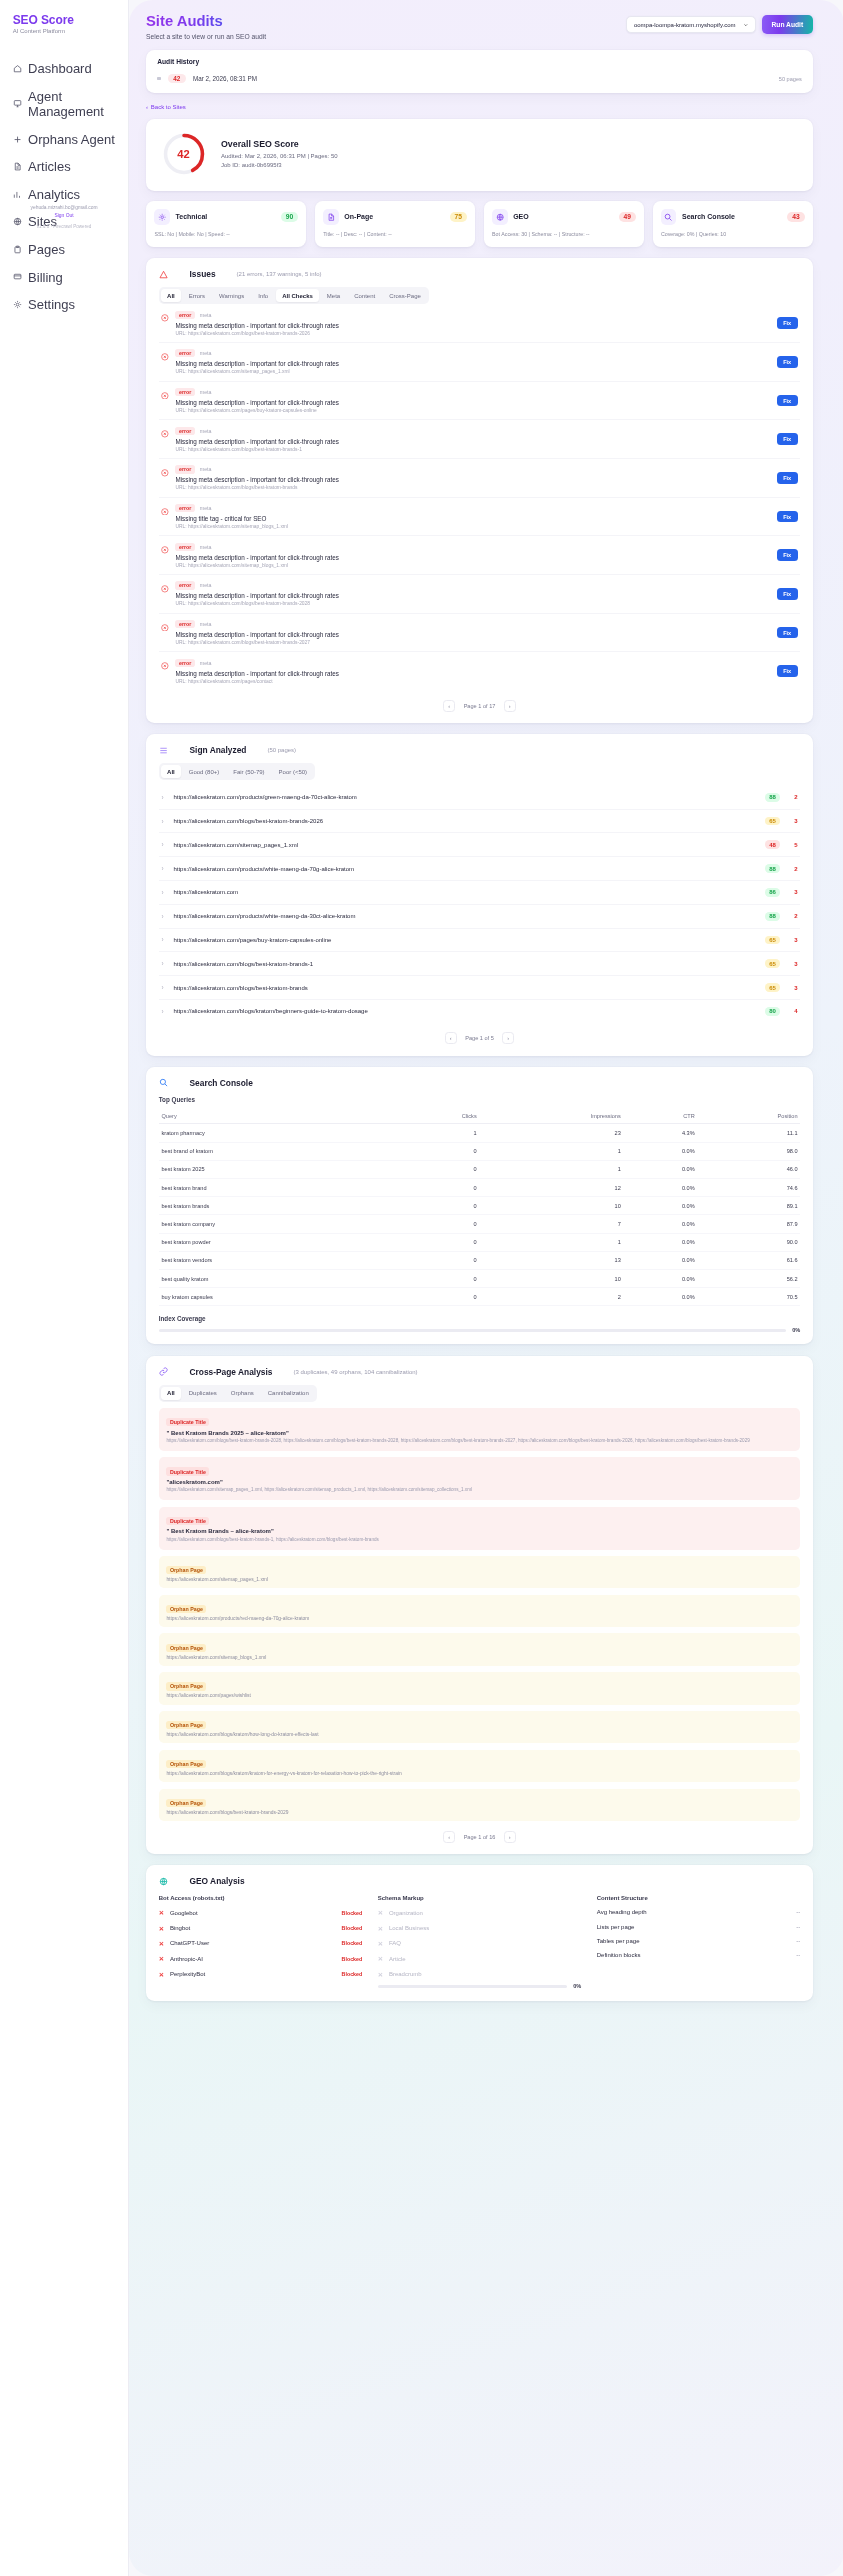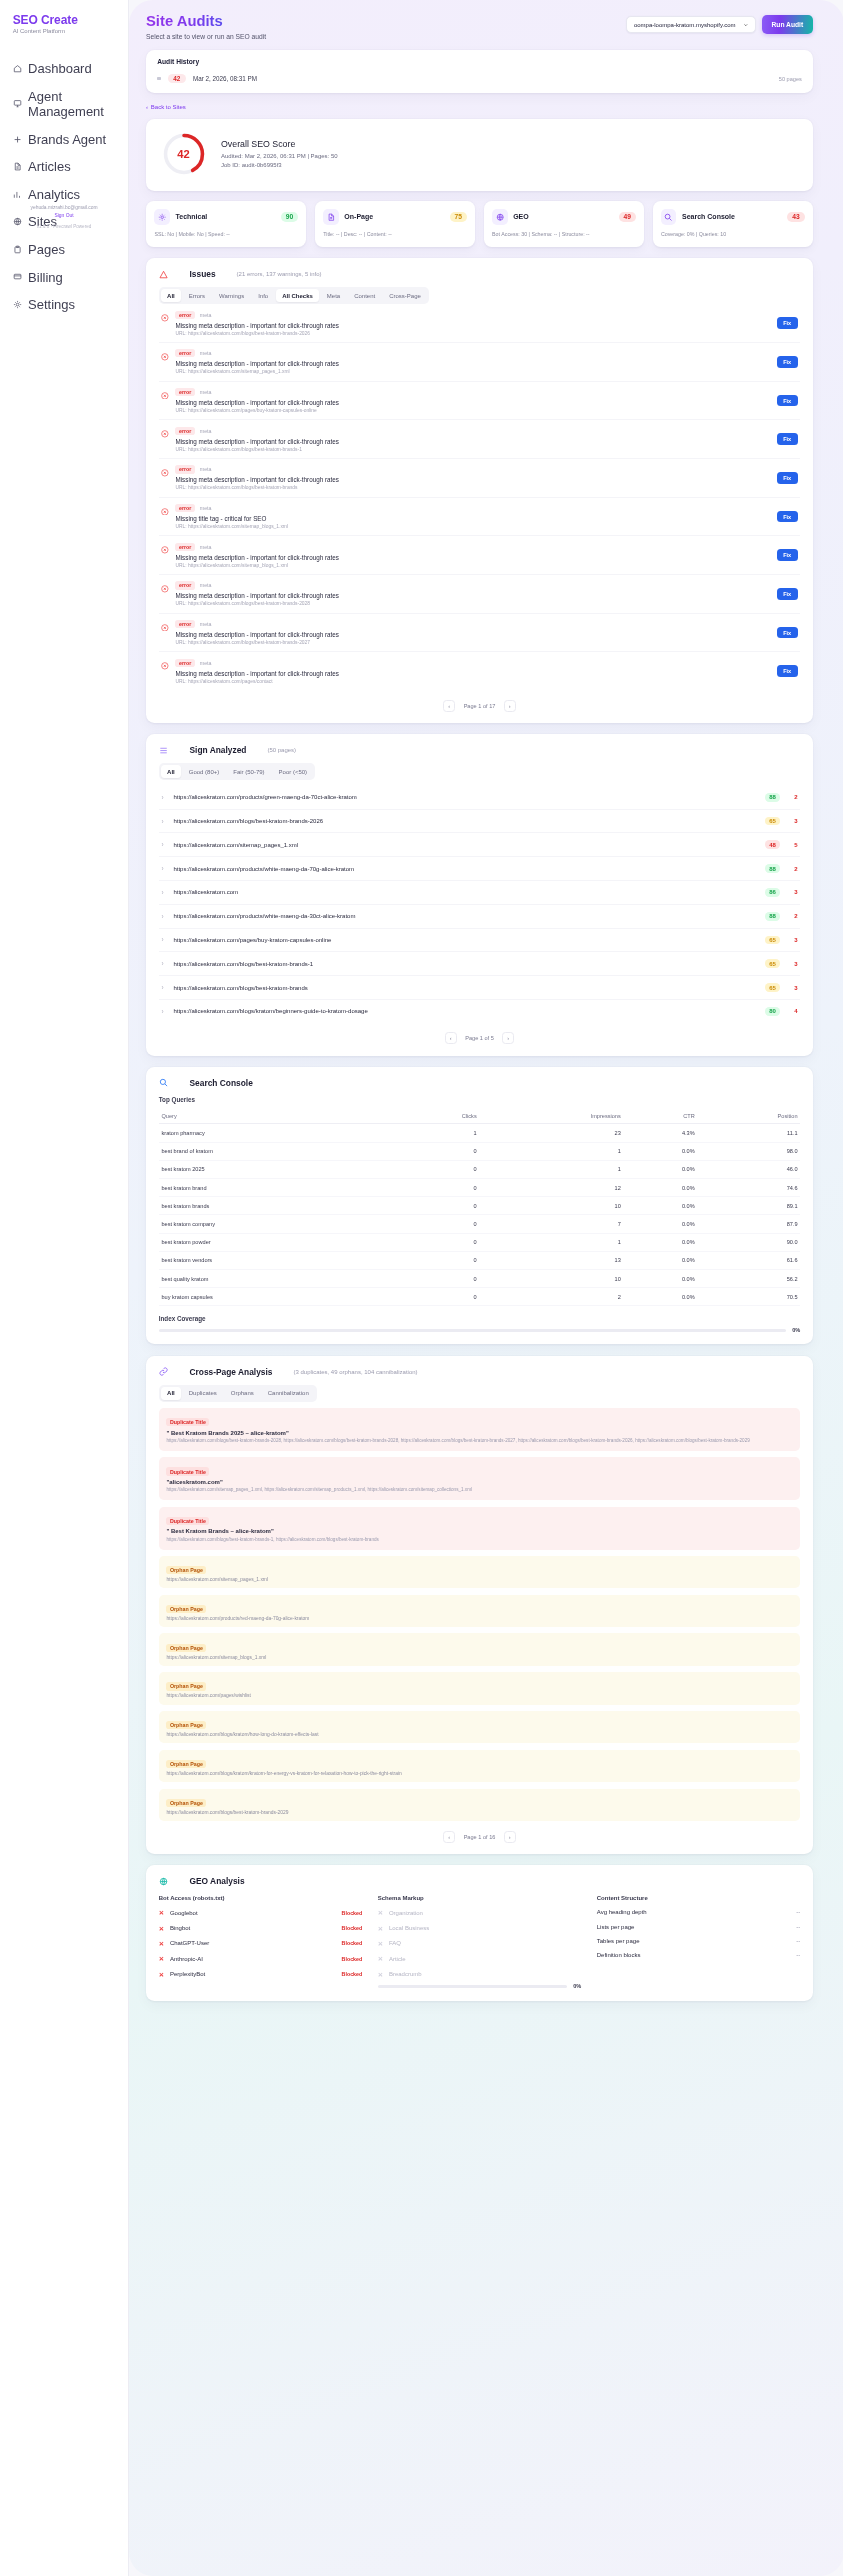--- a/index.html
+++ b/index.html
@@ -94,21 +94,21 @@
     font-size: 12.7px; font-weight: bold;
     background: linear-gradient(90deg,#9333ea 0%, #7c3aed 45%, #2563eb 100%);
     -webkit-background-clip: text; background-clip: text; color: transparent;
   }
 
   
   .overall-card { margin-top: 8.4px; padding: 12.7px 15.5px 15.5px 15.5px; }
   .overall-row { display: flex; align-items: center; gap: 15.5px; }
   .gauge { position: relative; width: 44px; height: 44px; flex: 0 0 44px; }
   .gauge-num { position: absolute; inset: 0; display: flex; align-items: center; justify-content: center; font-size: 11.2px; font-weight: bold; color: #dc2626; }
-  .overall-title { font-size: 8.8px; font-weight: normal; color: #1b1b2e; }
+  .overall-title { font-size: 8.8px; font-weight: bold; color: #1b1b2e; }
   .overall-line { font-size: 6px; color: #6b6b80; margin-top: 3.5px; }
 
   
   .metrics { display: grid; grid-template-columns: repeat(4,1fr); gap: 8.4px; margin: 9.8px 17px 0 17px; }
   .metric {
     background: #fff; border-radius: 7.7px; padding: 8.4px 8.4px 8.4px 8.4px;
     box-shadow: 0 0.7px 2.1px rgba(30,30,70,.06), 0 3.5px 9.8px rgba(30,30,70,.04);
   }
   .metric-top { display: flex; align-items: center; gap: 5.6px; }
   .metric-ico { width: 15.5px; height: 15.5px; border-radius: 4.9px; background: #f3efff; display: flex; align-items: center; justify-content: center; color: #7c3aed; }
@@ -190,21 +190,21 @@
   .cp-urls { font-size: 4.6px; color: #9a9aae; margin-top: 2.1px; line-height: 6.7px; word-break: break-all; }
   .cp-url1 { font-size: 4.9px; color: #8b8b9e; margin-top: 2.8px; word-break: break-all; }
 </style>
 </head>
 <body>
 
 <div class="app">
 
   <div class="sidebar">
     <div class="brand">
-      <div class="brand-title">SEO Create</div>
+      <div class="brand-title">SEO Score</div>
       <div class="brand-sub">AI Content Platform</div>
     </div>
     <div class="nav" id="nav">
         <div class="nav-item">
      <span class="ico">
             <svg viewBox="0 0 14 14" fill="none" stroke="currentColor" stroke-width="1.2">
               <path d="M2 6.5L7 2.5l5 4V12H2z"></path>
             </svg>
           </span>
      <span>Dashboard</span>
@@ -217,21 +217,21 @@
             </svg>
           </span>
      <span>Agent Management</span>
    </div>
         <div class="nav-item">
      <span class="ico">
             <svg viewBox="0 0 14 14" fill="none" stroke="currentColor" stroke-width="1.3">
               <path d="M7 2.5v9M2.5 7h9"></path>
             </svg>
           </span>
-     <span>Brands Agent</span>
+     <span>Orphans Agent</span>
    </div>
         <div class="nav-item">
      <span class="ico">
             <svg viewBox="0 0 14 14" fill="none" stroke="currentColor" stroke-width="1.2">
               <path d="M3.5 1.8h4.2L11 5v7.2H3.5z"></path>
               <path d="M7.7 1.8V5H11M5.3 7.5h3.4M5.3 9.5h3.4"></path>
             </svg>
           </span>
      <span>Articles</span>
    </div>

